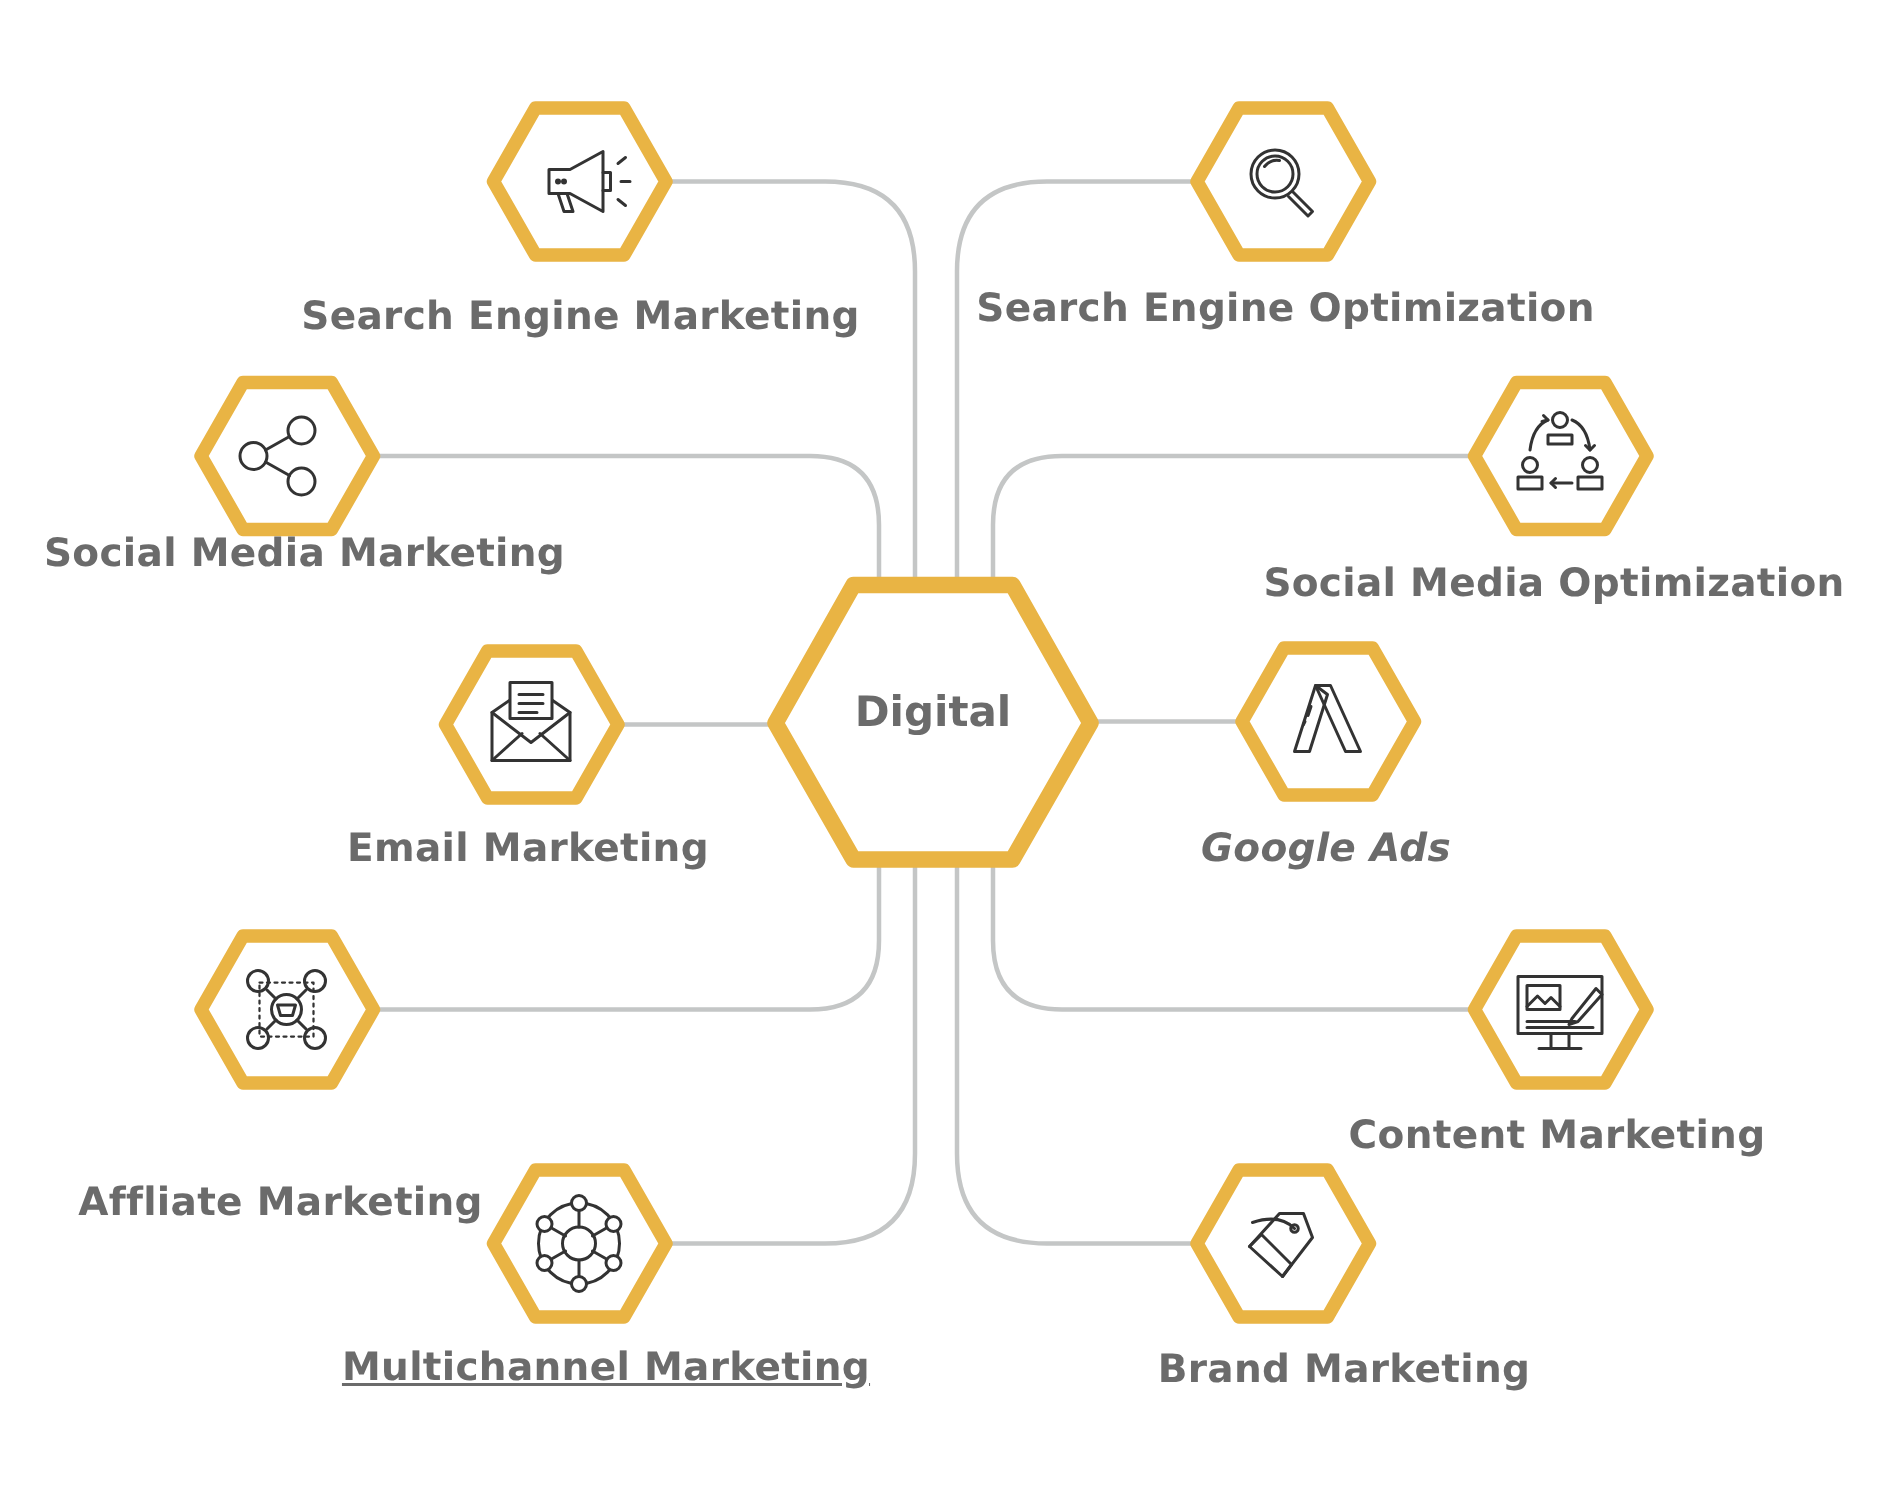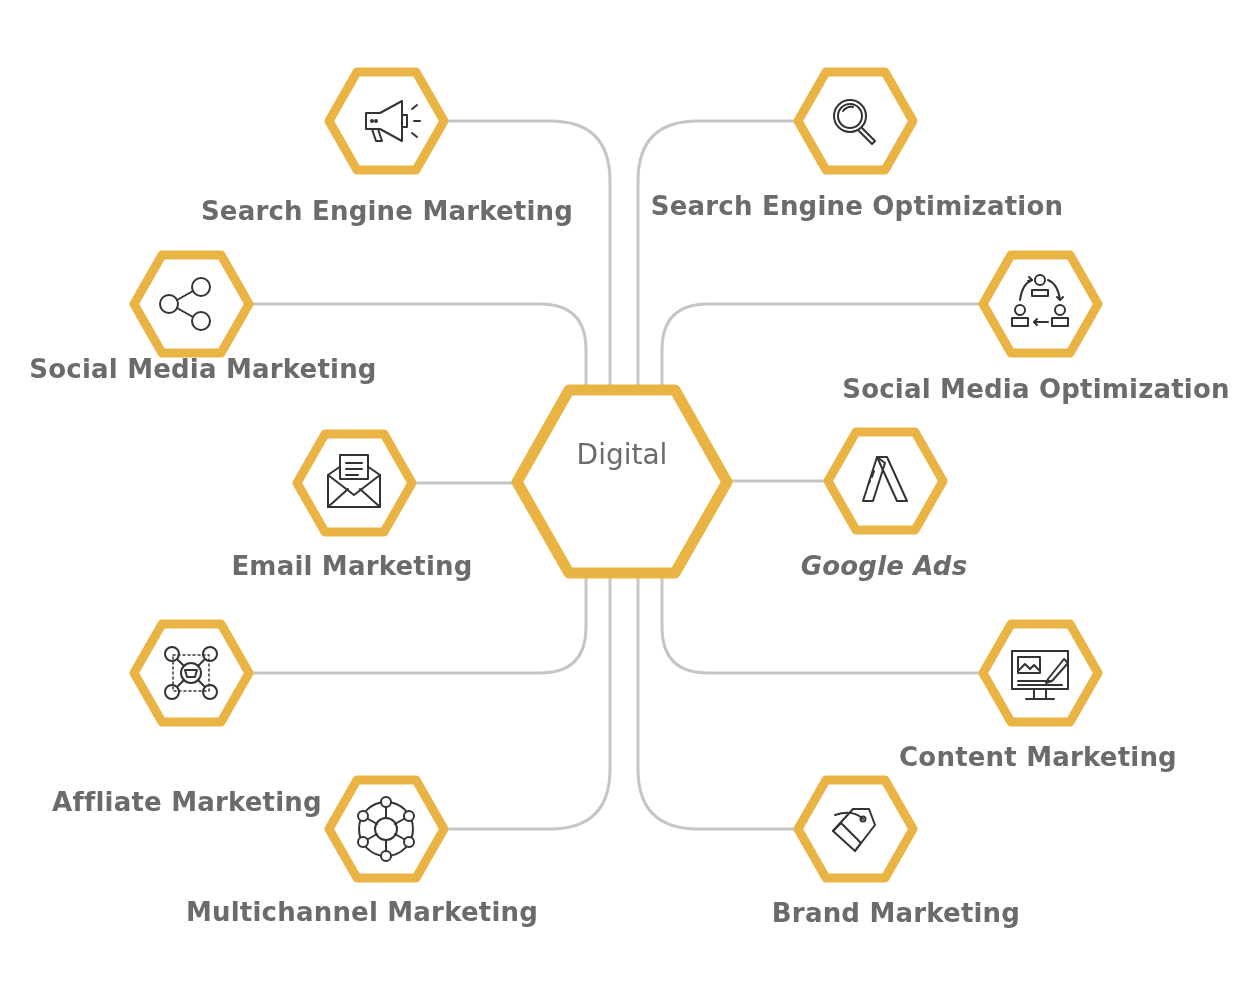--- a/index.html
+++ b/index.html
@@ -1,19 +1,19 @@
 <!DOCTYPE html>
 <html><head>
 <meta charset="utf-8">
 <style>
   html,body{margin:0;padding:0;background:#ffffff;}
   body{width:1252px;height:1007px;position:relative;overflow:hidden;font-family:"DejaVu Sans","Liberation Sans",sans-serif;}
   #canvas{position:absolute;left:0;top:0;}
   .label{position:absolute;font-weight:bold;font-size:26px;color:#6b6b6b;white-space:nowrap;transform:translateX(-50%);letter-spacing:0.2px;}
-  .center-label{position:absolute;left:622px;top:436px;transform:translateX(-50%);text-align:center;font-weight:normal;font-size:28px;line-height:38px;color:#6b6b6b;}
+  .center-label{position:absolute;left:622px;top:456px;transform:translateX(-50%);text-align:center;font-weight:bold;font-size:28px;line-height:38px;color:#6b6b6b;}
 </style>
 </head>
 <body>
 
 <svg id="canvas" width="1252" height="1007" viewBox="0 0 1252 1007">
 
   <g fill="none" stroke="#c4c6c6" stroke-width="3">
 
     <path d="M446 121 H550 Q610 121 610 181 V385"></path>
     <path d="M252 304 H540 Q586 304 586 350 V388"></path>
@@ -139,18 +139,18 @@
 </svg>
 
 <div class="center-label">
   <div>Digital</div>
 </div>
 
 <div class="label" style="left:387px;top:196px;">Search Engine Marketing</div>
 <div class="label" style="left:203px;top:354px;">Social Media Marketing</div>
 <div class="label" style="left:352px;top:551px;">Email Marketing</div>
 <div class="label" style="left:187px;top:787px;text-align:right;">Affliate Marketing</div>
-<div class="label" style="left:362px;top:897px;">Multichannel Marketing</div>
+<div class="label" style="left:404px;top:897px;text-decoration:underline;">Multichannel Marketing</div>
 <div class="label" style="left:857px;top:191px;text-align:right;">Search Engine Optimization</div>
 <div class="label" style="left:1036px;top:374px;">Social Media Optimization</div>
 <div class="label" style="left:884px;top:551px;font-style:italic;">Google Ads</div>
 <div class="label" style="left:1038px;top:742px;">Content Marketing</div>
 <div class="label" style="left:896px;top:898px;">Brand Marketing</div>
 
 </body></html>

